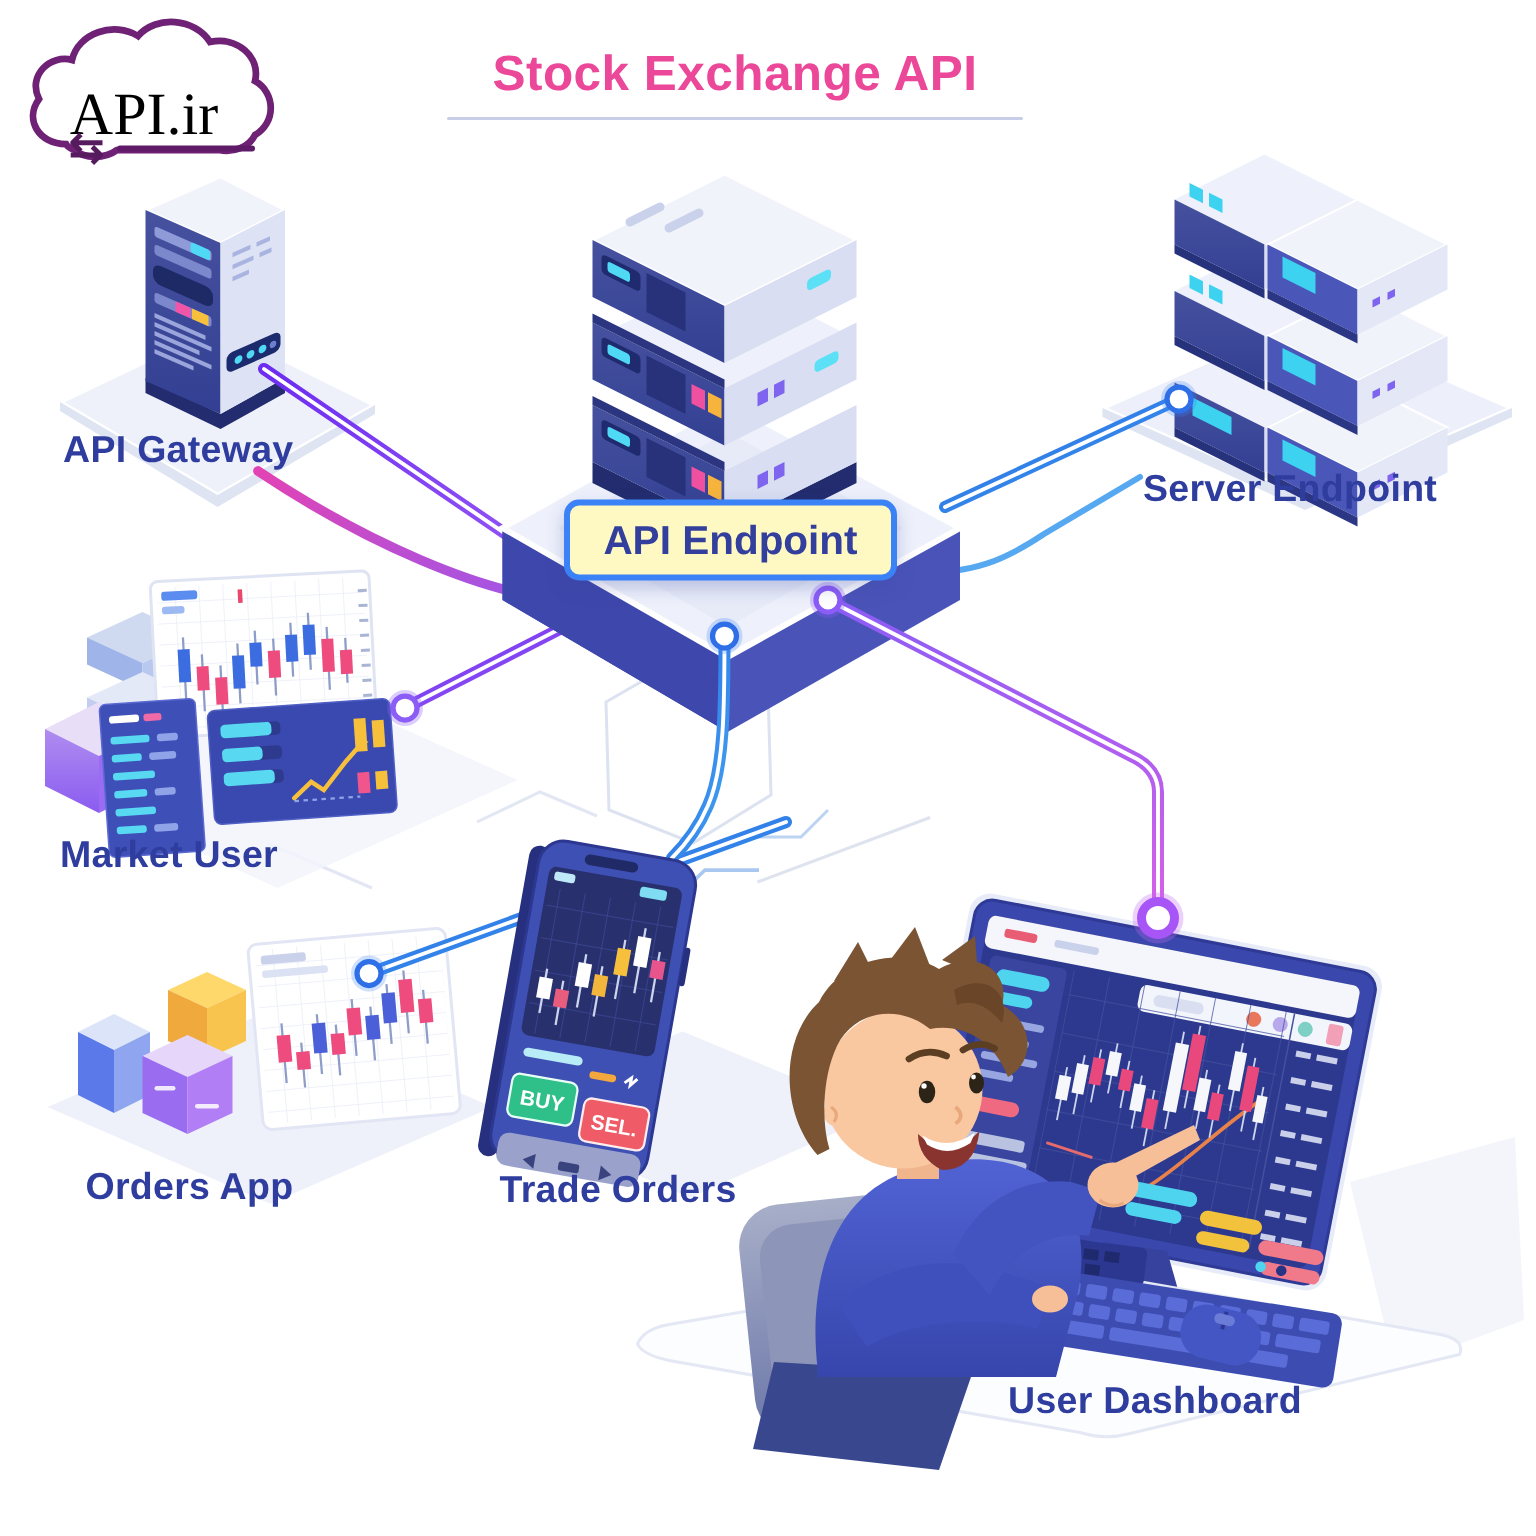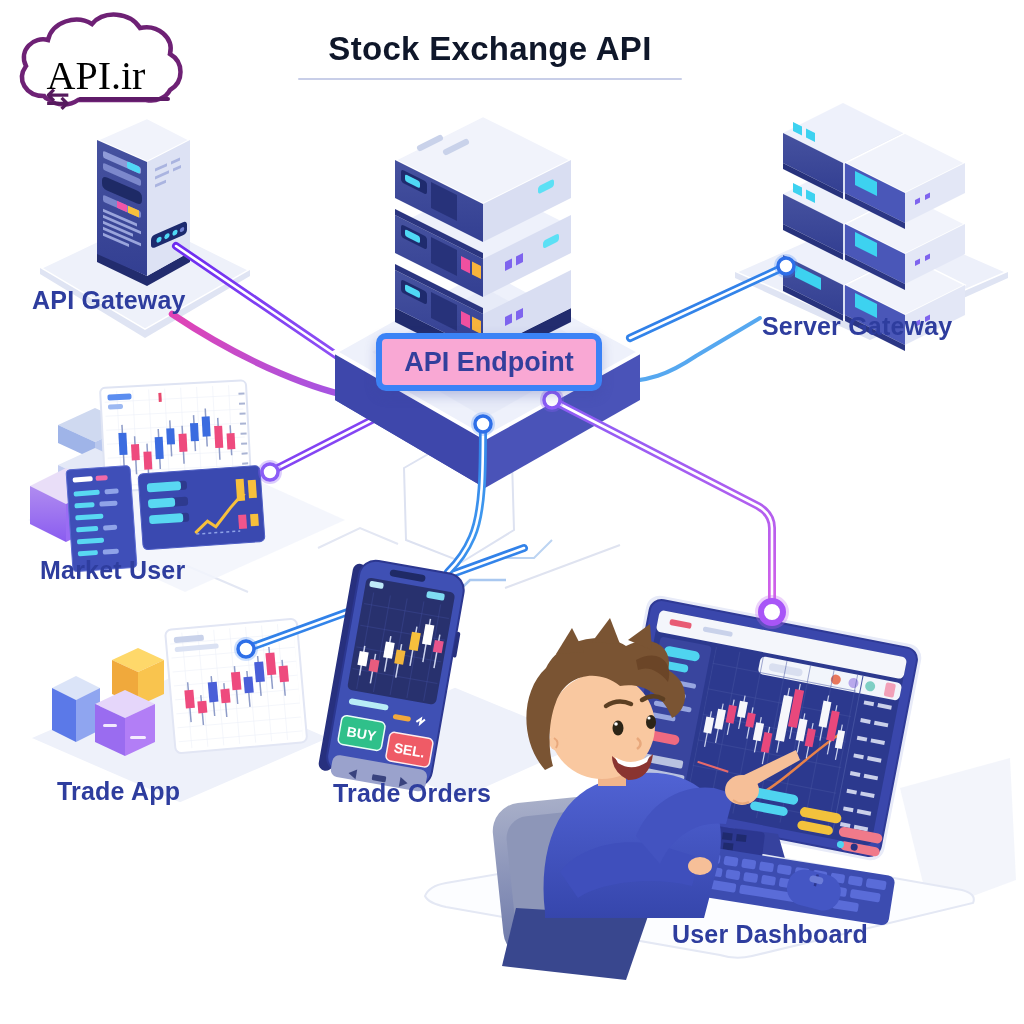--- a/index.html
+++ b/index.html
@@ -1,24 +1,24 @@
 <!DOCTYPE html>
 <html><head>
 <meta charset="utf-8">
 <style>
   html,body{margin:0;padding:0;background:#fff;}
   .stage{position:relative;width:1024px;height:1024px;background:#ffffff;overflow:hidden;
          font-family:"Liberation Sans",sans-serif;}
   svg{position:absolute;left:0;top:0;}
   .label{position:absolute;color:#2e3d9e;font-size:25px;font-weight:600;white-space:nowrap;letter-spacing:.2px;}
   .title-wrap{position:absolute;left:298px;top:30px;width:384px;text-align:center;}
-  .title{font-size:33px;font-weight:700;color:#0f172a;letter-spacing:.3px;}
+  .title{font-size:33px;font-weight:700;color:#ec4899;letter-spacing:.3px;}
   .title-underline{margin-top:10px;height:2px;background:#c8cee8;border-radius:1px;}
-  .pill{position:absolute;left:376px;top:333px;width:214px;height:46px;background:#f9a8d4;
-        border:6px solid #3b82f6;border-radius:10px;box-shadow:0 5px 12px rgba(62,72,160,.28);
+  .pill{position:absolute;left:376px;top:333px;width:214px;height:46px;background:#fef9c3;
+        border:4px solid #3b82f6;border-radius:10px;box-shadow:0 5px 12px rgba(62,72,160,.28);
         text-align:center;line-height:46px;font-size:27px;font-weight:700;color:#333f9c;}
   .logo-text{position:absolute;left:46px;top:52px;width:100px;text-align:center;
         font-family:"Liberation Serif",serif;font-size:40px;color:#000000;}
   .logo-swap{position:absolute;left:46px;top:82px;font-size:28px;font-weight:700;color:#561a5e;}
 </style>
 </head>
 <body>
 
 <div class="stage">
 
@@ -687,20 +687,20 @@
 <div class="logo-text">API.ir</div>
 <div class="logo-swap">⇆</div>
 
 <div class="title-wrap">
   <div class="title">Stock Exchange API</div>
   <div class="title-underline"></div>
 </div>
 
 <div class="pill">API Endpoint</div>
 
-<div class="label" style="left:32px;top:286px">API Gateway</div>
-<div class="label" style="left:762px;top:312px">Server Gateway</div>
+<div class="label" style="left:42px;top:286px">API Gateway</div>
+<div class="label" style="left:762px;top:312px">Server Endpoint</div>
 <div class="label" style="left:40px;top:556px">Market User</div>
-<div class="label" style="left:57px;top:777px">Trade App</div>
+<div class="label" style="left:57px;top:777px">Orders App</div>
 <div class="label" style="left:672px;top:920px">User Dashboard</div>
 <div class="label" style="left:333px;top:779px">Trade Orders</div>
 
 </div>
 
 </body></html>

